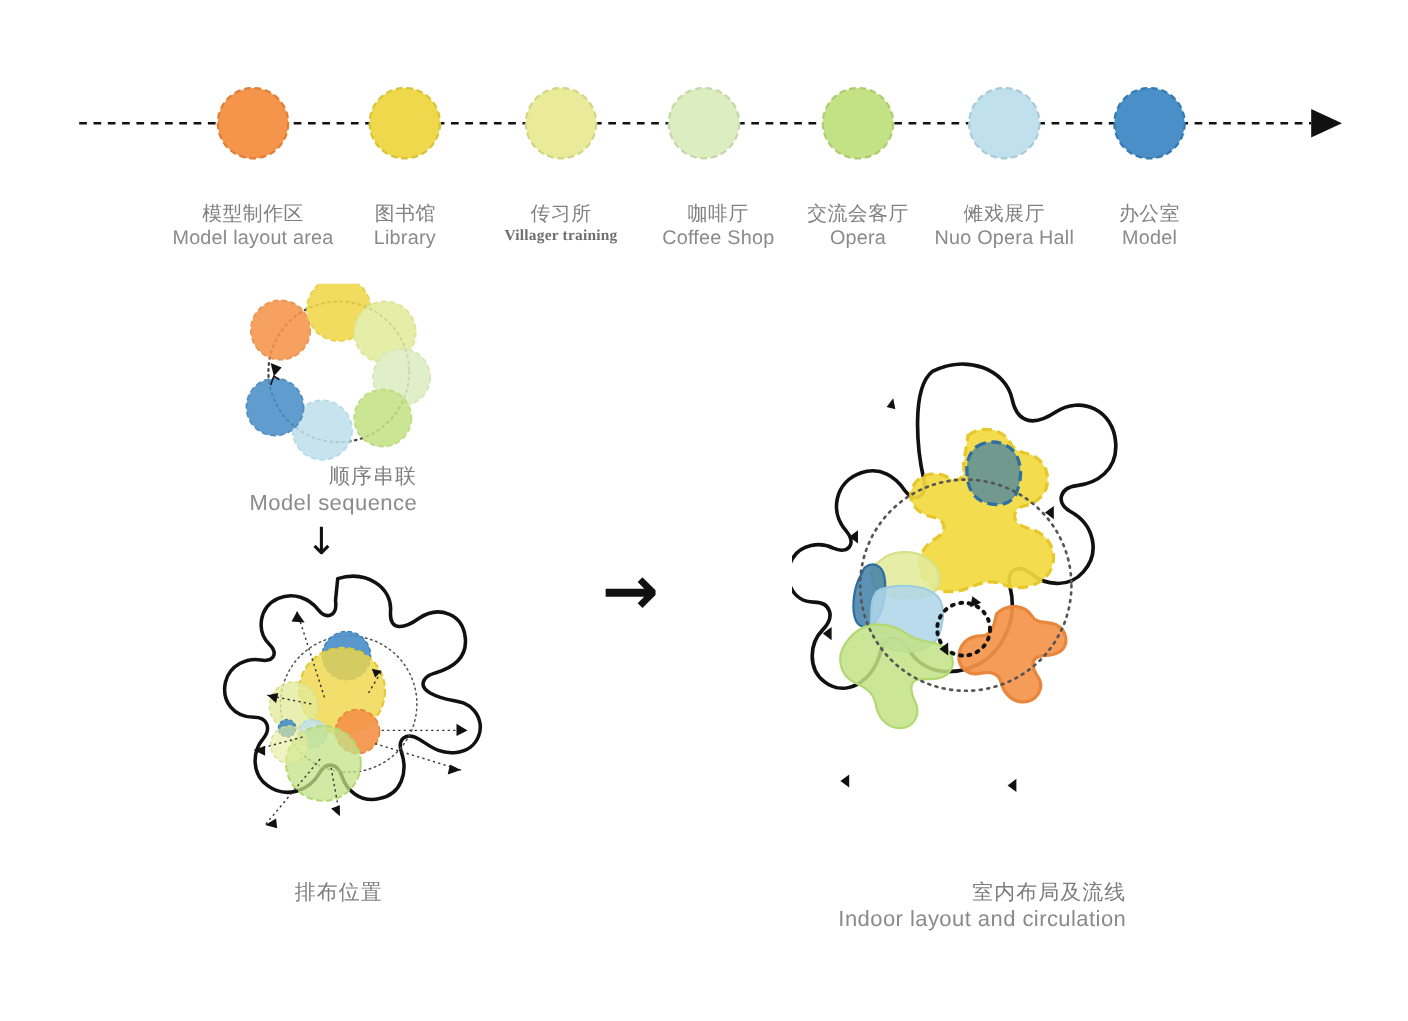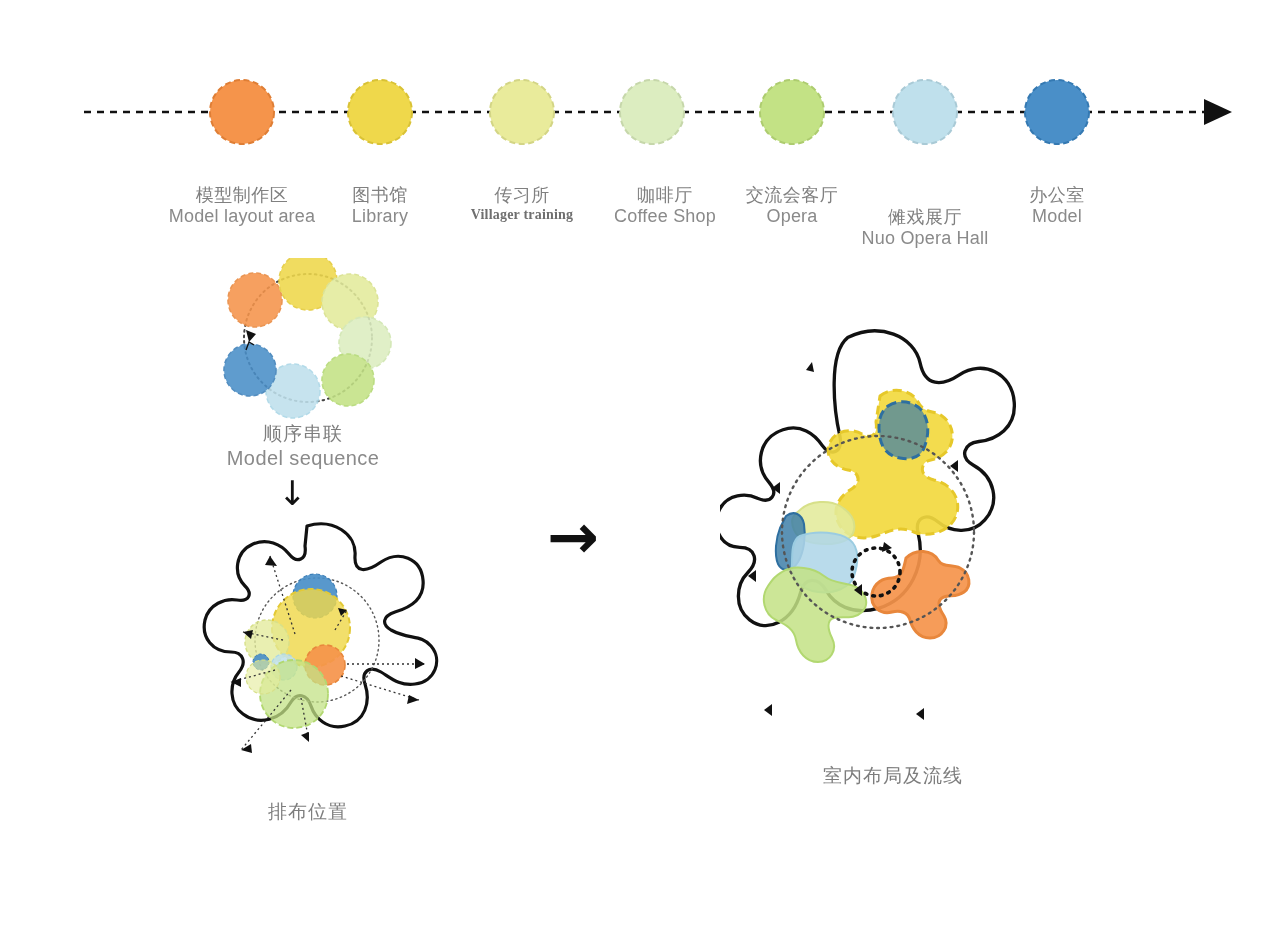--- a/index.html
+++ b/index.html
@@ -12,21 +12,21 @@
     height: 928px;
     position: relative;
     overflow: hidden;
     font-family: "Liberation Sans", sans-serif;
     color: #777777;
   }
 
   
   #timeline-section {
     position: absolute;
-    left: 12px; top: 0;
+    left: 0; top: 0;
     width: 1084px;
     height: 250px;
     text-decoration: underline;
   }
   #timeline-svg {
     position: absolute;
     left: 0; top: 0;
   }
   .tl-label {
     position: absolute;
@@ -56,21 +56,21 @@
     font-size: 14px;
     color: #6f6f6f;
   }
 
   
   .diagram {
     position: absolute;
   }
   .caption {
     position: absolute;
-    text-align: center;
+    text-align: right;
     transform: translateX(-50%);
     line-height: 1.25;
     white-space: nowrap;
   }
   .caption .zh {
     display: block;
     font-size: 19px;
     color: #7d7d7d;
     font-family: "DejaVu Sans", sans-serif;
     letter-spacing: 1px;
@@ -118,37 +118,37 @@
         <circle cx="913" cy="112" r="32" fill="#BFE0EC" stroke="#a9cad6" stroke-width="2" stroke-dasharray="6 3.5"></circle>
         <circle cx="1045" cy="112" r="32" fill="#4A8FC8" stroke="#3479b2" stroke-width="2" stroke-dasharray="6 3.5"></circle>
       </g>
   </svg>
 
   <div id="timeline-labels">
       <div class="tl-label" style="left: 230px;">
         <span class="zh">模型制作区</span>
         <span class="en">Model layout area</span>
       </div>
-      <div class="tl-label" style="left: 368px;">
+      <div class="tl-label" style="left: 368px; text-align: right;">
         <span class="zh">图书馆</span>
         <span class="en">Library</span>
       </div>
       <div class="tl-label serif" style="left: 510px;">
         <span class="zh">传习所</span>
         <span class="en">Villager training</span>
       </div>
       <div class="tl-label" style="left: 640px; margin-left: 13px;">
         <span class="zh">咖啡厅</span>
         <span class="en">Coffee Shop</span>
       </div>
       <div class="tl-label" style="left: 780px;">
         <span class="zh">交流会客厅</span>
         <span class="en">Opera</span>
       </div>
-      <div class="tl-label" style="left: 913px; margin-top: 22px;">
+      <div class="tl-label" style="left: 913px;">
         <span class="zh">傩戏展厅</span>
         <span class="en">Nuo Opera Hall</span>
       </div>
       <div class="tl-label" style="left: 1045px;">
         <span class="zh">办公室</span>
         <span class="en">Model</span>
       </div>
     </div>
 </section>
 
@@ -297,15 +297,16 @@
       <polygon points="52,178 60,172 60,184"></polygon>
       <polygon points="28,266 36,260 36,272"></polygon>
       <polygon points="164,232 172,238 162,242"></polygon>
       <polygon points="134,280 142,274 142,286"></polygon>
       <polygon points="44,400 52,394 52,406"></polygon>
       <polygon points="196,404 204,398 204,410"></polygon>
     </g>
   </svg>
 </div>
 
-<div class="caption" style="left:893px; top:764px;">
+<div class="caption" style="left:893px; top:800px;">
   <span class="zh">室内布局及流线</span>
+  <span class="en">Indoor layout and circulation</span>
 </div>
 
 </body></html>

